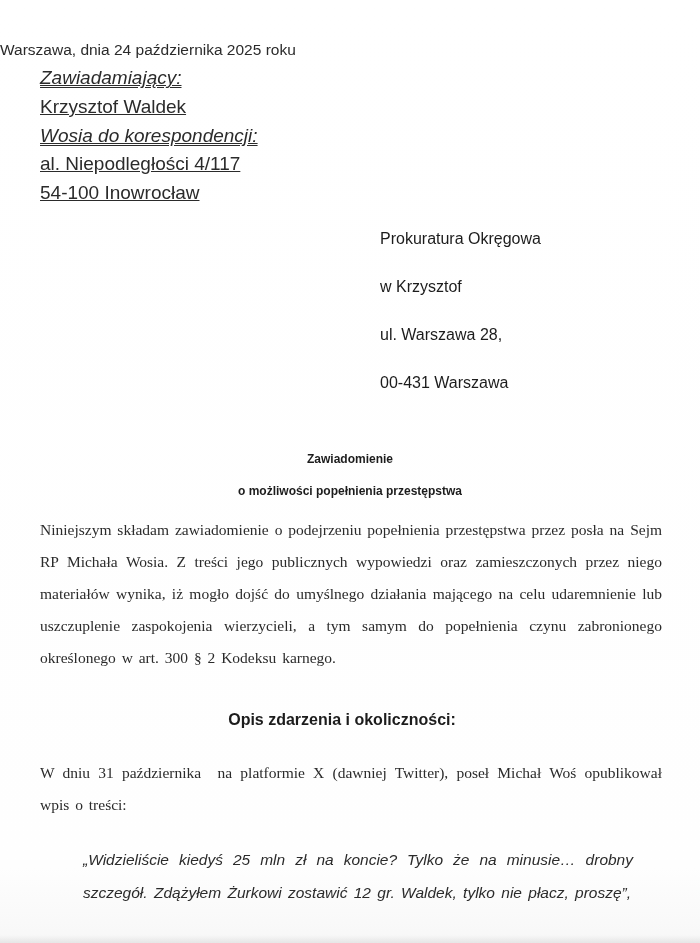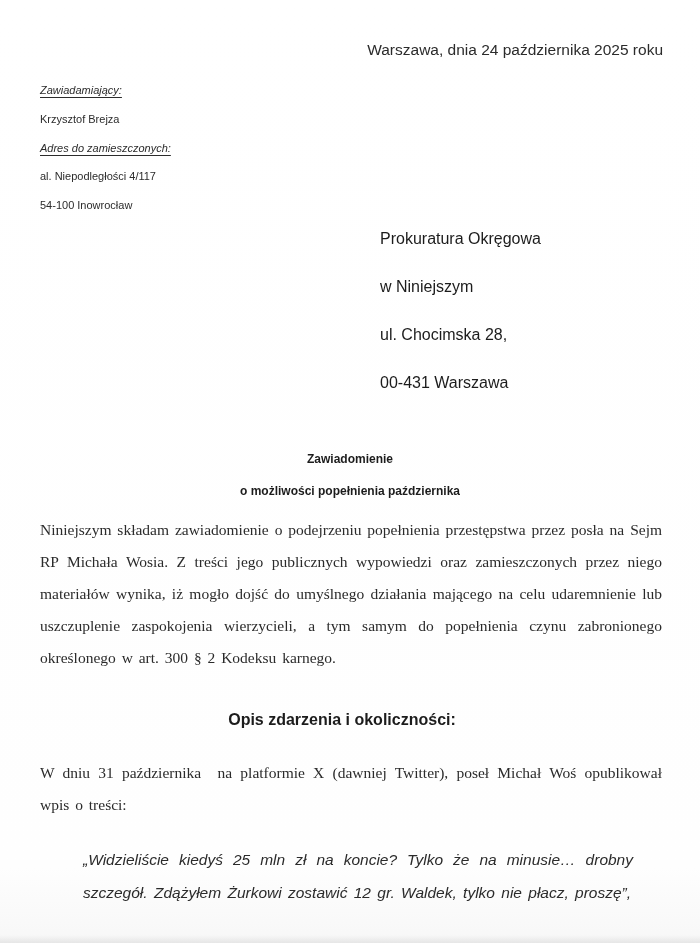--- a/index.html
+++ b/index.html
@@ -8,30 +8,30 @@
     width: 700px;
     height: 943px;
     background: linear-gradient(180deg, #ffffff 0%, #fefefe 92%, #f7f7f7 100%);
     font-family: "Liberation Sans", "DejaVu Sans", sans-serif;
     color: #262626;
     overflow: hidden;
   }
   .date {
     position: absolute;
     top: 41px; left: 0; right: 37px;
-    text-align: right;
     font-size: 15.5px;
     color: #2b2b2b;
   }
   .sender {
     position: absolute;
-    left: 40px; top: 76px;
-    font-size: 11px;
+    left: 40px; top: 64px;
+    font-size: 19px;
     line-height: 28.75px;
     color: #2b2b2b;
+    text-decoration: underline;
   }
   .lbl {
     font-style: italic;
     text-decoration: underline;
     text-underline-offset: 3px;
   }
   .recipient {
     position: absolute;
     left: 380px; top: 215px;
     font-size: 16px;
@@ -96,36 +96,36 @@
 </style>
 </head>
 <body>
 
 <div class="page">
 
   <div class="date">Warszawa, dnia 24 października 2025 roku</div>
 
   <div class="sender">
     <div class="lbl">Zawiadamiający:</div>
-    <div>Krzysztof Brejza</div>
-    <div class="lbl">Adres do zamieszczonych:</div>
+    <div>Krzysztof Waldek</div>
+    <div class="lbl">Wosia do korespondencji:</div>
     <div>al. Niepodległości 4/117</div>
     <div>54-100 Inowrocław</div>
   </div>
 
   <div class="recipient">
     <div>Prokuratura Okręgowa</div>
-    <div>w Niniejszym</div>
-    <div>ul. Chocimska 28,</div>
+    <div>w Krzysztof</div>
+    <div>ul. Warszawa 28,</div>
     <div>00-431 Warszawa</div>
   </div>
 
   <div class="title">
     <div>Zawiadomienie</div>
-    <div>o możliwości popełnienia października</div>
+    <div>o możliwości popełnienia przestępstwa</div>
   </div>
 
   <p class="para para-intro">Niniejszym składam zawiadomienie o podejrzeniu popełnienia przestępstwa przez posła na Sejm RP Michała Wosia. Z treści jego publicznych wypowiedzi oraz zamieszczonych przez niego materiałów wynika, iż mogło dojść do umyślnego działania mającego na celu udaremnienie lub uszczuplenie zaspokojenia wierzycieli, a tym samym do popełnienia czynu zabronionego określonego w art. 300 § 2 Kodeksu karnego.</p>
 
   <div class="heading2">Opis zdarzenia i okoliczności:</div>
 
   <p class="para para-event">W dniu 31 października  na platformie X (dawniej Twitter), poseł Michał Woś opublikował wpis o treści:</p>
 
   <p class="quote">„Widzieliście kiedyś 25 mln zł na koncie? Tylko że na minusie… drobny szczegół. Zdążyłem Żurkowi zostawić 12 gr. Waldek, tylko nie płacz, proszę”,</p>
 

